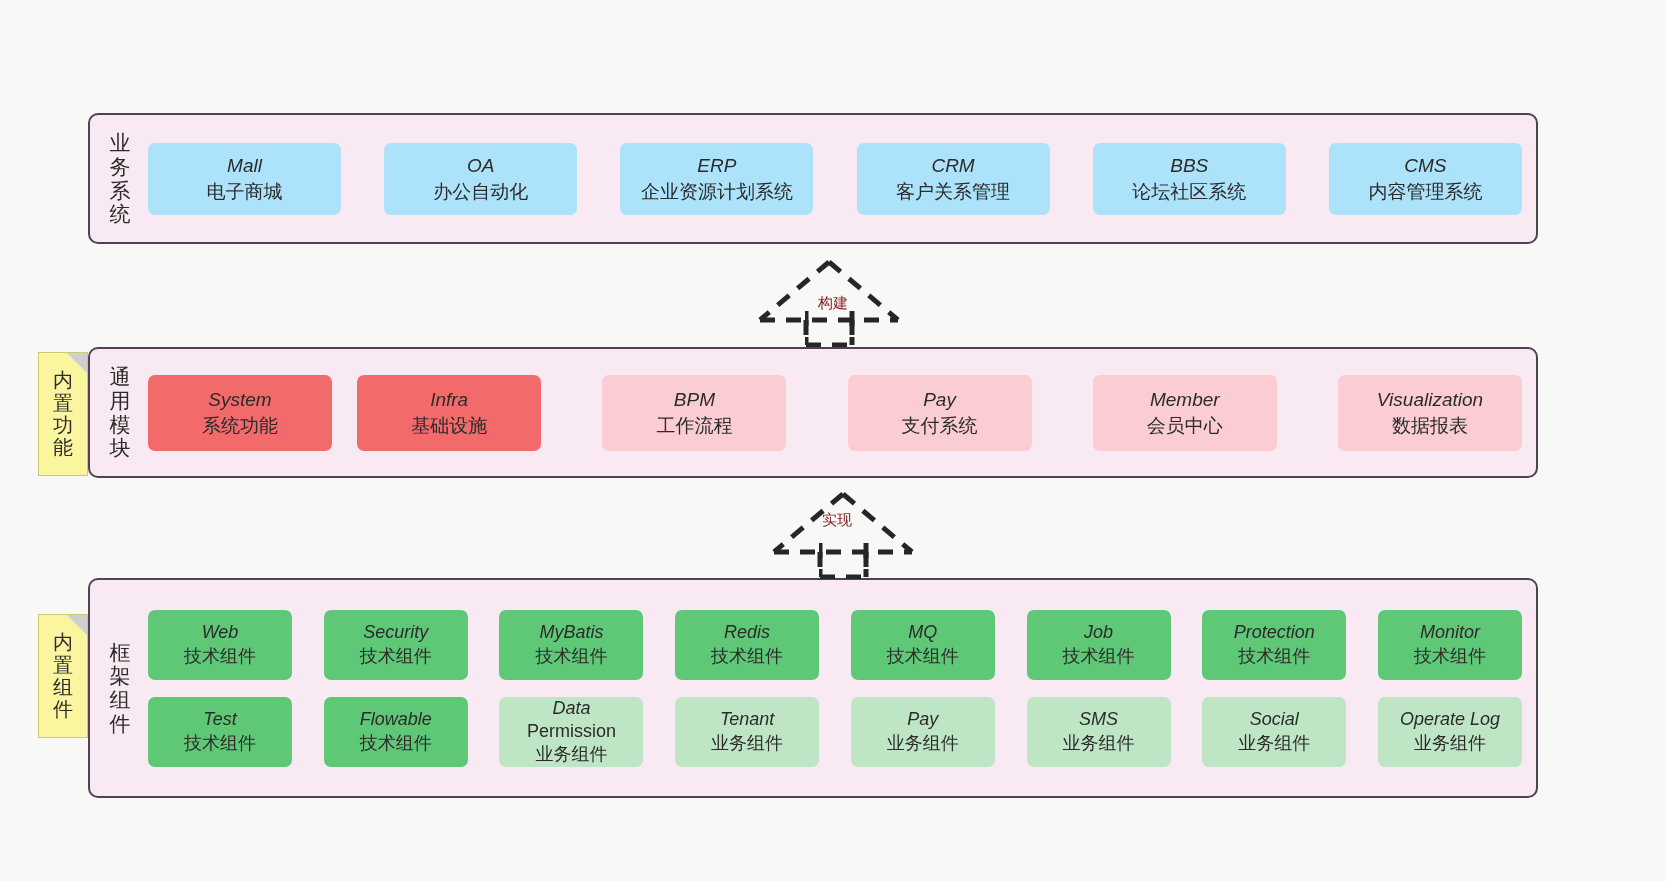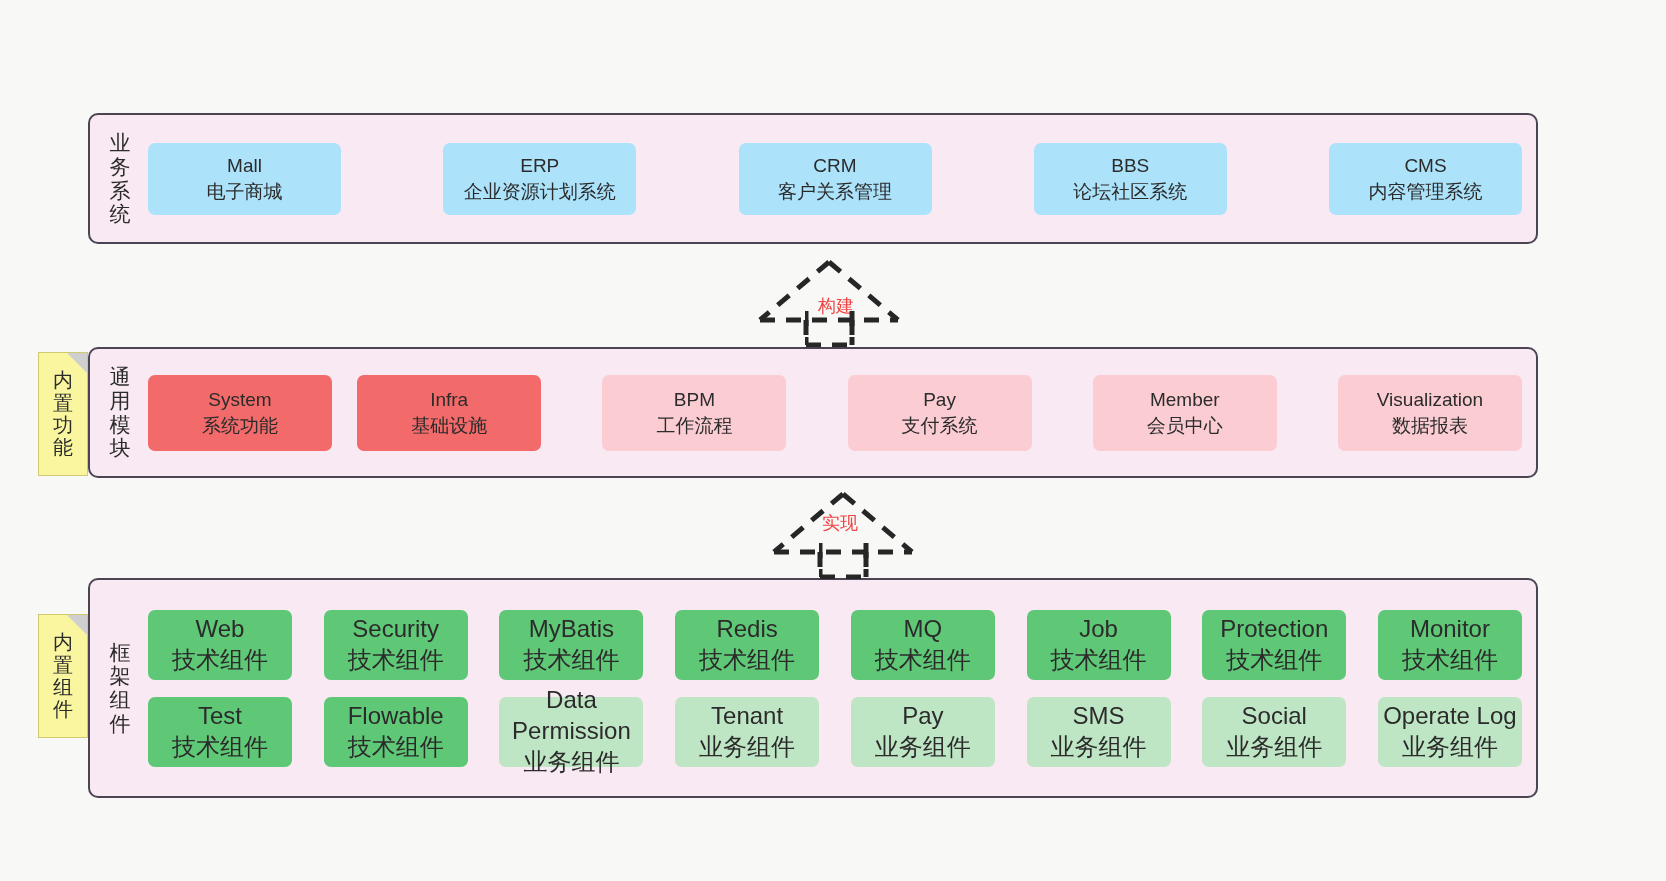--- a/index.html
+++ b/index.html
@@ -66,37 +66,37 @@
     border-radius:7px;
     display:flex;
     flex-direction:column;
     align-items:center;
     justify-content:center;
     text-align:center;
     font-size:19px;
     line-height:1.32;
     color:#2b2b2b;
   }
-  .card .t1{display:block;}
+  .card .t1{display:block;font-style:italic;}
   .card .t2{display:block;}
   .card .t3{display:block;}
 
   
   #layer-business{left:88px;top:113px;width:1450px;height:131px;}
   #layer-business .card{width:193px;height:72px;background:#ace3fb;}
 
   
   #layer-modules{left:88px;top:347px;width:1450px;height:131px;}
   #layer-modules .card{width:184px;height:76px;}
   .card.red-strong{background:#f26a6a;}
   .card.red-light{background:#fbcdd2;margin-left:36px;}
 
   
   #layer-framework{left:88px;top:578px;width:1450px;height:220px;}
-  #layer-framework .card{width:144px;height:70px;font-size:24px;line-height:1.28;}
+  #layer-framework .card{width:144px;height:70px;font-size:18px;line-height:1.28;}
   .card.green-strong{background:#5fc877;}
   .card.green-light{background:#bfe6c4;}
 
   
   .note{
     position:absolute;
     box-sizing:border-box;
     width:50px;
     background:#faf6a0;
     border:1px solid #cfc96f;
@@ -117,22 +117,22 @@
     border-top:20px solid #cfcfcf;
   }
   .note span{display:block;}
   #note-builtin-function{left:38px;top:352px;height:124px;}
   #note-builtin-component{left:38px;top:614px;height:124px;}
 
   
   .arrow{position:absolute;z-index:2;}
   .arrow-label{
     position:absolute;
-    font-size:18px;
-    color:#ef4444;
+    font-size:15px;
+    color:#7f1d1d;
     background:transparent;
     white-space:nowrap;
     font-family:Liberation Mono, monospace;
   }
   #arrow-build{left:756px;top:258px;width:146px;height:88px;}
   #arrow-build-label{left:818px;top:294px;}
   #arrow-impl{left:770px;top:490px;width:146px;height:88px;}
   #arrow-impl-label{left:822px;top:511px;}
 </style>
 </head>
@@ -144,20 +144,24 @@
     <div class="layer-label">
       <span>业</span>
       <span>务</span>
       <span>系</span>
       <span>统</span>
     </div>
     <div class="cards">
       <div class="card">
         <span class="t1">Mall</span>
         <span class="t2">电子商城</span>
+      </div>
+      <div class="card">
+        <span class="t1">OA</span>
+        <span class="t2">办公自动化</span>
       </div>
       <div class="card">
         <span class="t1">ERP</span>
         <span class="t2">企业资源计划系统</span>
       </div>
       <div class="card">
         <span class="t1">CRM</span>
         <span class="t2">客户关系管理</span>
       </div>
       <div class="card">

